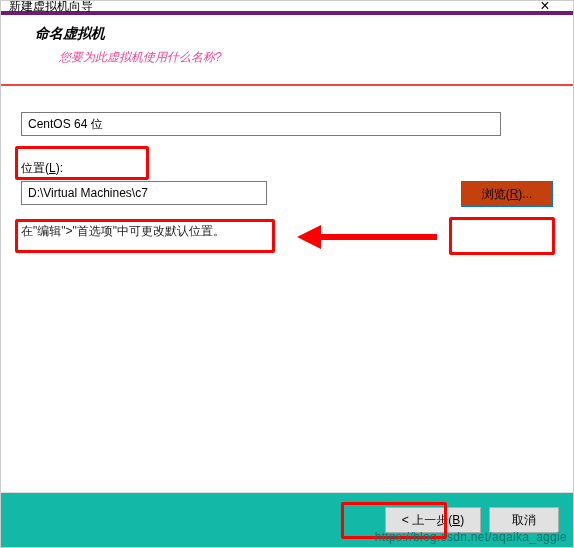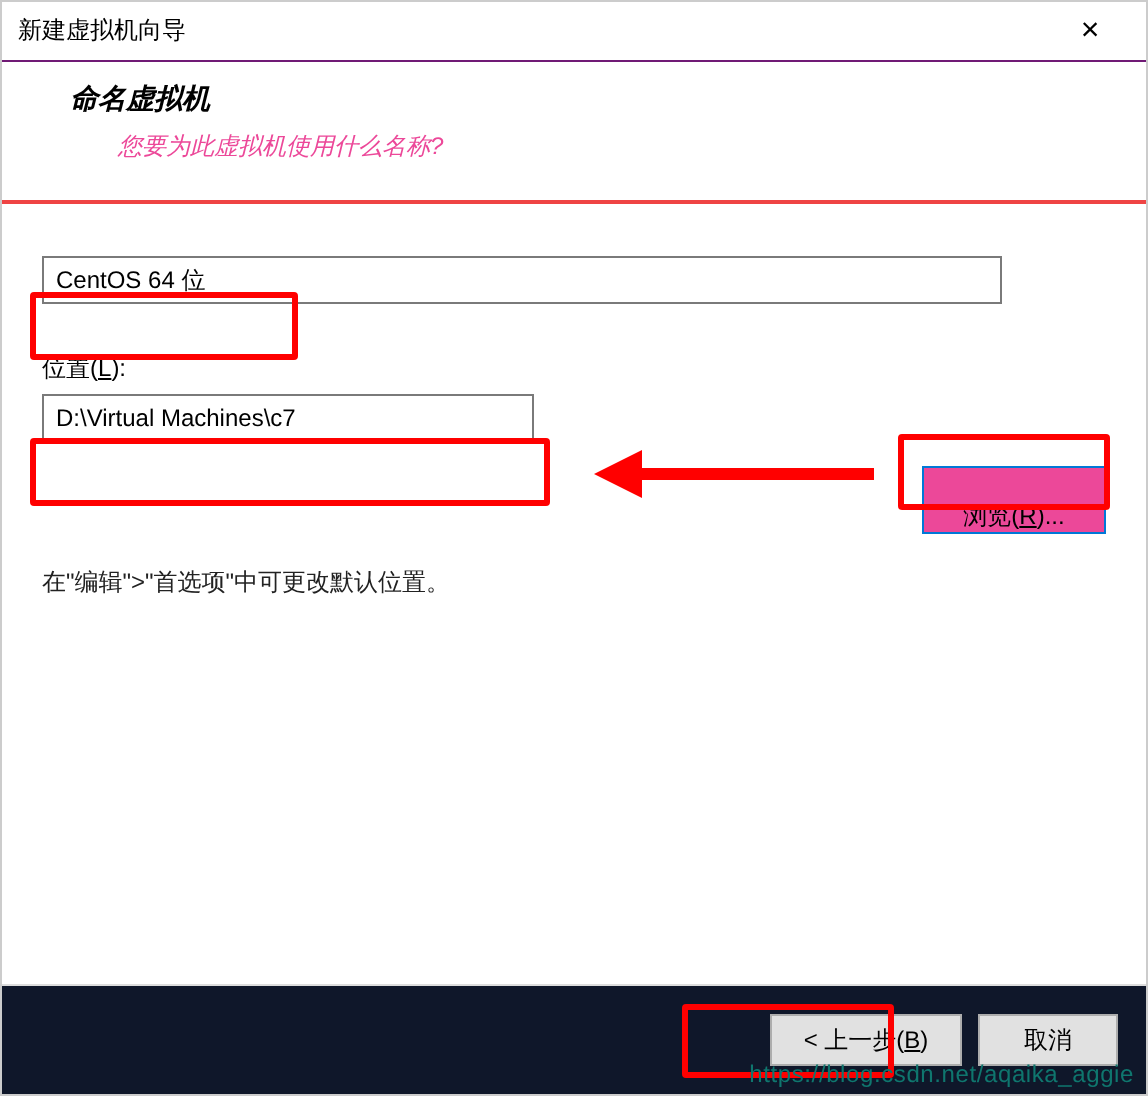--- a/index.html
+++ b/index.html
@@ -8,25 +8,25 @@
       font-family: 'Microsoft YaHei', Tahoma, sans-serif;
       font-size: 12px;
       background: #fff;
       width: 574px;
       height: 548px;
       overflow: hidden;
       position: relative;
       border: 1px solid #ccc;
     }
     .titlebar {
-      height: 30px;
+      height: 14px;
       display: flex;
       align-items: center;
       padding: 0 8px;
-      border-bottom: 1px solid #701a75;
+      border-bottom: 4px solid #701a75;
     }
     .titlebar .title { flex: 1; font-size: 12px; }
     .titlebar .close {
       width: 40px;
       text-align: center;
       font-size: 16px;
       font-family: Arial, sans-serif;
       cursor: pointer;
     }
     .header {
@@ -71,42 +71,41 @@
       align-items: flex-start;
       gap: 0;
       position: relative;
     }
     .browse-btn {
       width: 92px;
       height: 26px;
       font-family: inherit;
       font-size: 12px;
       border: 1px solid #0078d7;
-      background: #ec4899;
+      background: #c2410c;
       cursor: pointer;
-      padding: 16px;
+      padding: 4px;
       margin-left: auto;
-      margin-top: 36px;
     }
     .browse-btn .u { text-decoration: underline; }
     .hint {
       font-size: 12px;
       color: #222;
     }
     .footer {
       position: absolute;
       left: 0; right: 0; bottom: 0;
       height: 55px;
       border-top: 1px solid #ddd;
       display: flex;
       align-items: center;
       justify-content: flex-end;
       gap: 8px;
       padding-right: 14px;
-      background: #0f172a;
+      background: #14b8a6;
     }
     .btn {
       min-width: 96px;
       height: 26px;
       font-family: inherit;
       font-size: 12px;
       border: 1px solid #adadad;
       background: #e1e1e1;
       cursor: pointer;
       padding: 0 10px;

